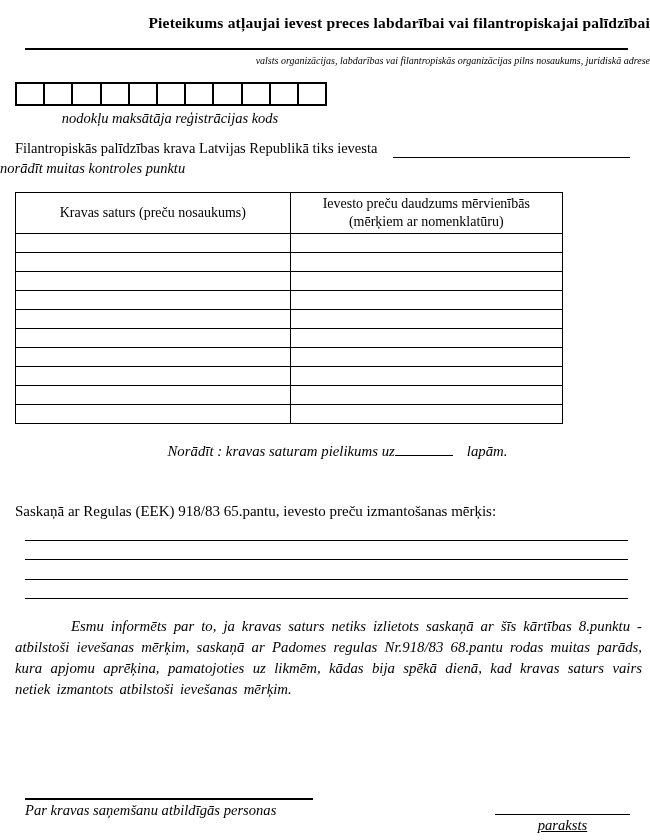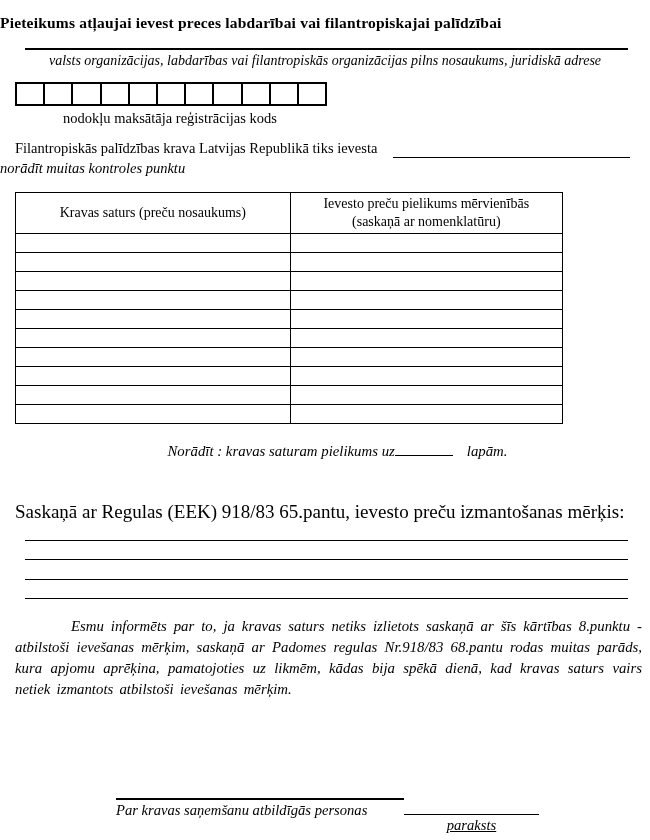--- a/index.html
+++ b/index.html
@@ -8,54 +8,55 @@
     font-family: "Liberation Serif", serif;
     background: #ffffff;
     color: #000000;
     overflow: hidden;
   }
   .page { width: 650px; height: 840px; position: relative; }
 
   
   .title {
     margin-top: 12px;
-    text-align: left;
+    text-align: right;
     font-weight: bold;
     font-size: 15.5px;
     line-height: 21px;
     letter-spacing: 0.2px;
   }
 
   
   .org-line {
     margin: 15px 22px 0 25px;
     border-top: 2px solid #000;
   }
   .org-caption {
     margin-top: 1px;
-    text-align: center;
-    font-style: italic;
-    font-size: 14px;
+    text-align: right;
+    font-style: italic;
+    font-size: 10px;
     line-height: 19px;
   }
 
   
   .code-boxes {
     margin: 12px 0 0 15px;
     width: 312px;
     height: 24px;
     display: flex;
     border: 2px solid #000;
   }
   .code-cell { flex: 1; border-right: 2px solid #000; }
   .code-cell:last-child { border-right: none; }
   .code-caption {
     width: 340px;
     margin-top: 2px;
     text-align: center;
+    font-style: italic;
     font-size: 14.5px;
     line-height: 20px;
   }
 
   
   .entry-row {
     margin: 11px 20px 0 15px;
     display: flex;
     align-items: flex-end;
     font-size: 14.5px;
@@ -109,21 +110,21 @@
     display: inline-block;
     width: 58px;
     border-bottom: 1.5px solid #000;
     height: 14px;
   }
   .attach-suffix { margin-left: 14px; }
 
   
   .purpose-label {
     margin: 41px 0 0 15px;
-    font-size: 19px;
+    font-size: 15px;
     line-height: 19px;
   }
   .purpose-lines { margin: 0 22px 0 25px; }
   .purpose-line { height: 19.5px; border-bottom: 1.6px solid #000; }
 
   
   .declaration {
     margin: 17px 8px 0 15px;
     font-style: italic;
     font-size: 14.8px;
@@ -132,21 +133,21 @@
     text-indent: 56px;
     word-spacing: 2.5px;
   }
 
   
   .sig-row {
     position: absolute;
     left: 0; right: 0;
     top: 786px;
     display: flex;
-    justify-content: center;
+    justify-content: space-between;
   }
   .sig-left { margin-left: 25px; width: 288px; }
   .sig-line-left { border-top: 2px solid #000; width: 288px; }
   .sig-right { margin-right: 20px; width: 135px; padding-top: 16px; text-decoration: underline; }
   .sig-line-right { border-top: 1.6px solid #000; width: 135px; }
   .sig-caption {
     font-style: italic;
     font-size: 14.6px;
     line-height: 19px;
     margin-top: 1px;
@@ -184,22 +185,22 @@
     <span>Filantropiskās palīdzības krava Latvijas Republikā tiks ievesta</span>
     <span class="entry-blank"></span>
   </div>
   <div class="entry-caption">norādīt muitas kontroles punktu</div>
 
   <table class="cargo-table">
     <thead>
       <tr>
         <th>Kravas saturs (preču nosaukums)</th>
         <th>
-          <div>Ievesto preču pielikums mērvienībās</div>
-          <div>(saskaņā ar nomenklatūru)</div>
+          <div>Ievesto preču daudzums mērvienībās</div>
+          <div>(mērķiem ar nomenklatūru)</div>
         </th>
       </tr>
     </thead>
     <tbody id="cargoBody">
         <tr>
           <td></td>
           <td></td>
         </tr>
         <tr>
           <td></td>

